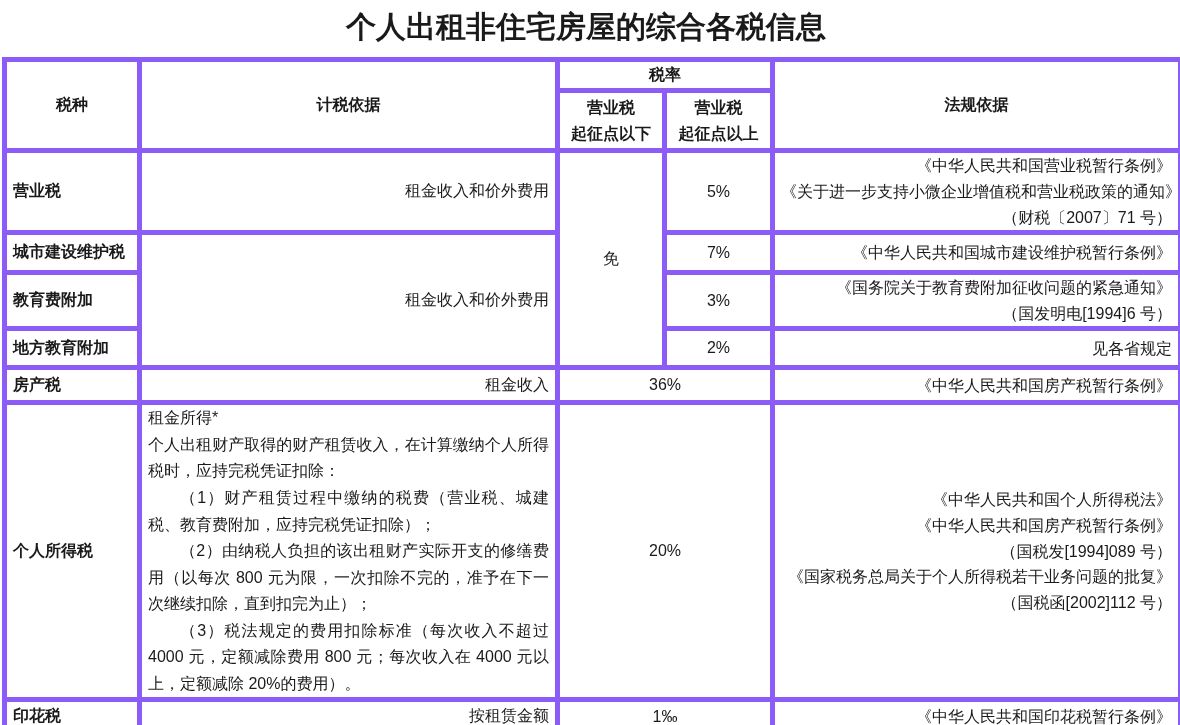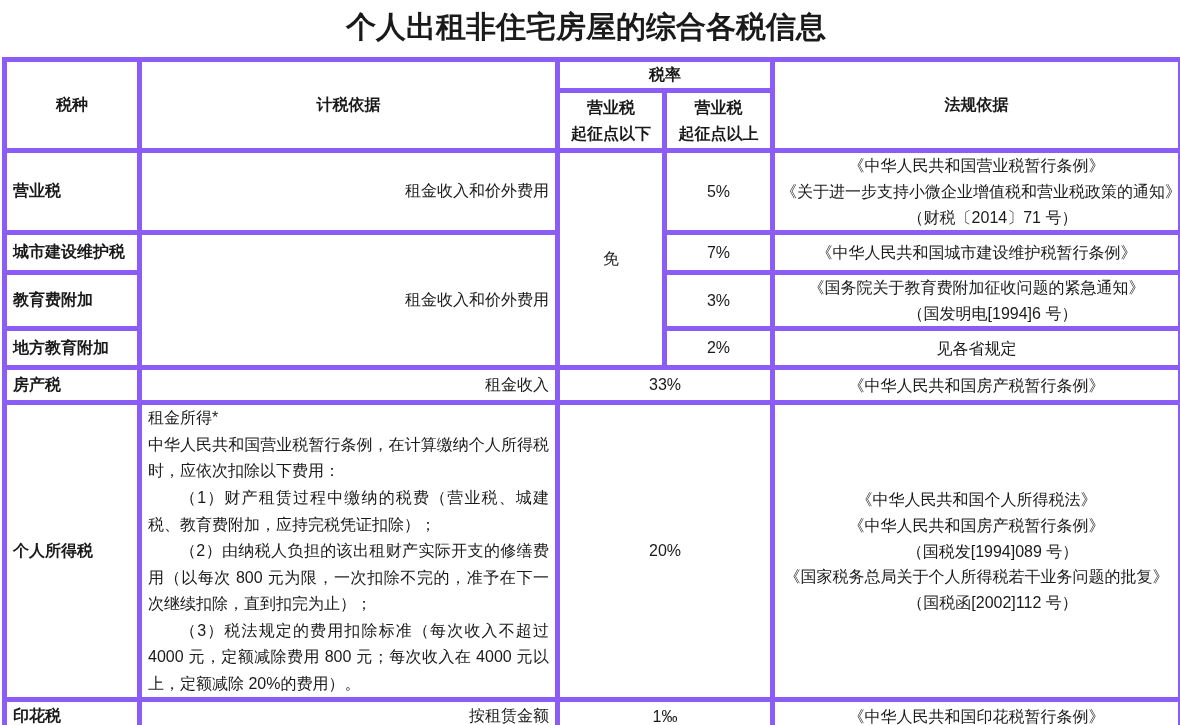--- a/index.html
+++ b/index.html
@@ -46,21 +46,21 @@
   tr.r3 { height: 50px; }
   tr.r4 { height: 39px; }
   tr.r5 { height: 35px; }
   tr.r6 { height: 296px; }
   tr.r7 { height: 34px; }
 
   .hc { text-align: center; font-weight: bold; line-height: 1.65; }
   .taxname { font-weight: bold; padding-left: 8px; text-align: left; }
   .basis { text-align: right; }
   .rate { text-align: center; }
-  .laws { text-align: center; padding: 2px 4px 2px 6px; line-height: 1.6; }
+  .laws { text-align: right; padding: 2px 4px 2px 6px; line-height: 1.6; }
   .laws div { white-space: nowrap; }
   .ind { text-indent: 2em; }
   .basis-long {
     text-align: left;
     line-height: 1.66;
     padding: 3px 8px 5px 6px;
   }
   .basis-long .center { text-align: left; }
   .basis-long .para { text-align: justify; }
   .ind2 { text-indent: 2em; }
@@ -99,21 +99,21 @@
   </tr>
 
   <tr class="r1">
     <td class="taxname">营业税</td>
     <td class="basis">租金收入和价外费用</td>
     <td class="rate" rowspan="4">免</td>
     <td class="rate">5%</td>
     <td class="laws">
       <div>《中华人民共和国营业税暂行条例》</div>
       <div>《关于进一步支持小微企业增值税和营业税政策的通知》</div>
-      <div class="ind">（财税〔2014〕71 号）</div>
+      <div class="ind">（财税〔2007〕71 号）</div>
     </td>
   </tr>
 
   <tr class="r2">
     <td class="taxname">城市建设维护税</td>
     <td class="basis" rowspan="3">租金收入和价外费用</td>
     <td class="rate">7%</td>
     <td class="laws">
       <div>《中华人民共和国城市建设维护税暂行条例》</div>
     </td>
@@ -132,31 +132,31 @@
     <td class="taxname">地方教育附加</td>
     <td class="rate">2%</td>
     <td class="laws">
       <div>见各省规定</div>
     </td>
   </tr>
 
   <tr class="r5">
     <td class="taxname">房产税</td>
     <td class="basis">租金收入</td>
-    <td class="rate" colspan="2">33%</td>
+    <td class="rate" colspan="2">36%</td>
     <td class="laws">
       <div>《中华人民共和国房产税暂行条例》</div>
     </td>
   </tr>
 
   <tr class="r6">
     <td class="taxname">个人所得税</td>
     <td class="basis-long">
       <div class="center">租金所得*</div>
-      <div class="para">中华人民共和国营业税暂行条例，在计算缴纳个人所得税时，应依次扣除以下费用：</div>
+      <div class="para">个人出租财产取得的财产租赁收入，在计算缴纳个人所得税时，应持完税凭证扣除：</div>
       <div class="para ind2">（1）财产租赁过程中缴纳的税费（营业税、城建税、教育费附加，应持完税凭证扣除）；</div>
       <div class="para ind2">（2）由纳税人负担的该出租财产实际开支的修缮费用（以每次 800 元为限，一次扣除不完的，准予在下一次继续扣除，直到扣完为止）；</div>
       <div class="para ind2">（3）税法规定的费用扣除标准（每次收入不超过 4000 元，定额减除费用 800 元；每次收入在 4000 元以上，定额减除 20%的费用）。</div>
     </td>
     <td class="rate" colspan="2">20%</td>
     <td class="laws">
       <div>《中华人民共和国个人所得税法》</div>
       <div>《中华人民共和国房产税暂行条例》</div>
       <div class="ind">（国税发[1994]089 号）</div>
       <div>《国家税务总局关于个人所得税若干业务问题的批复》</div>

